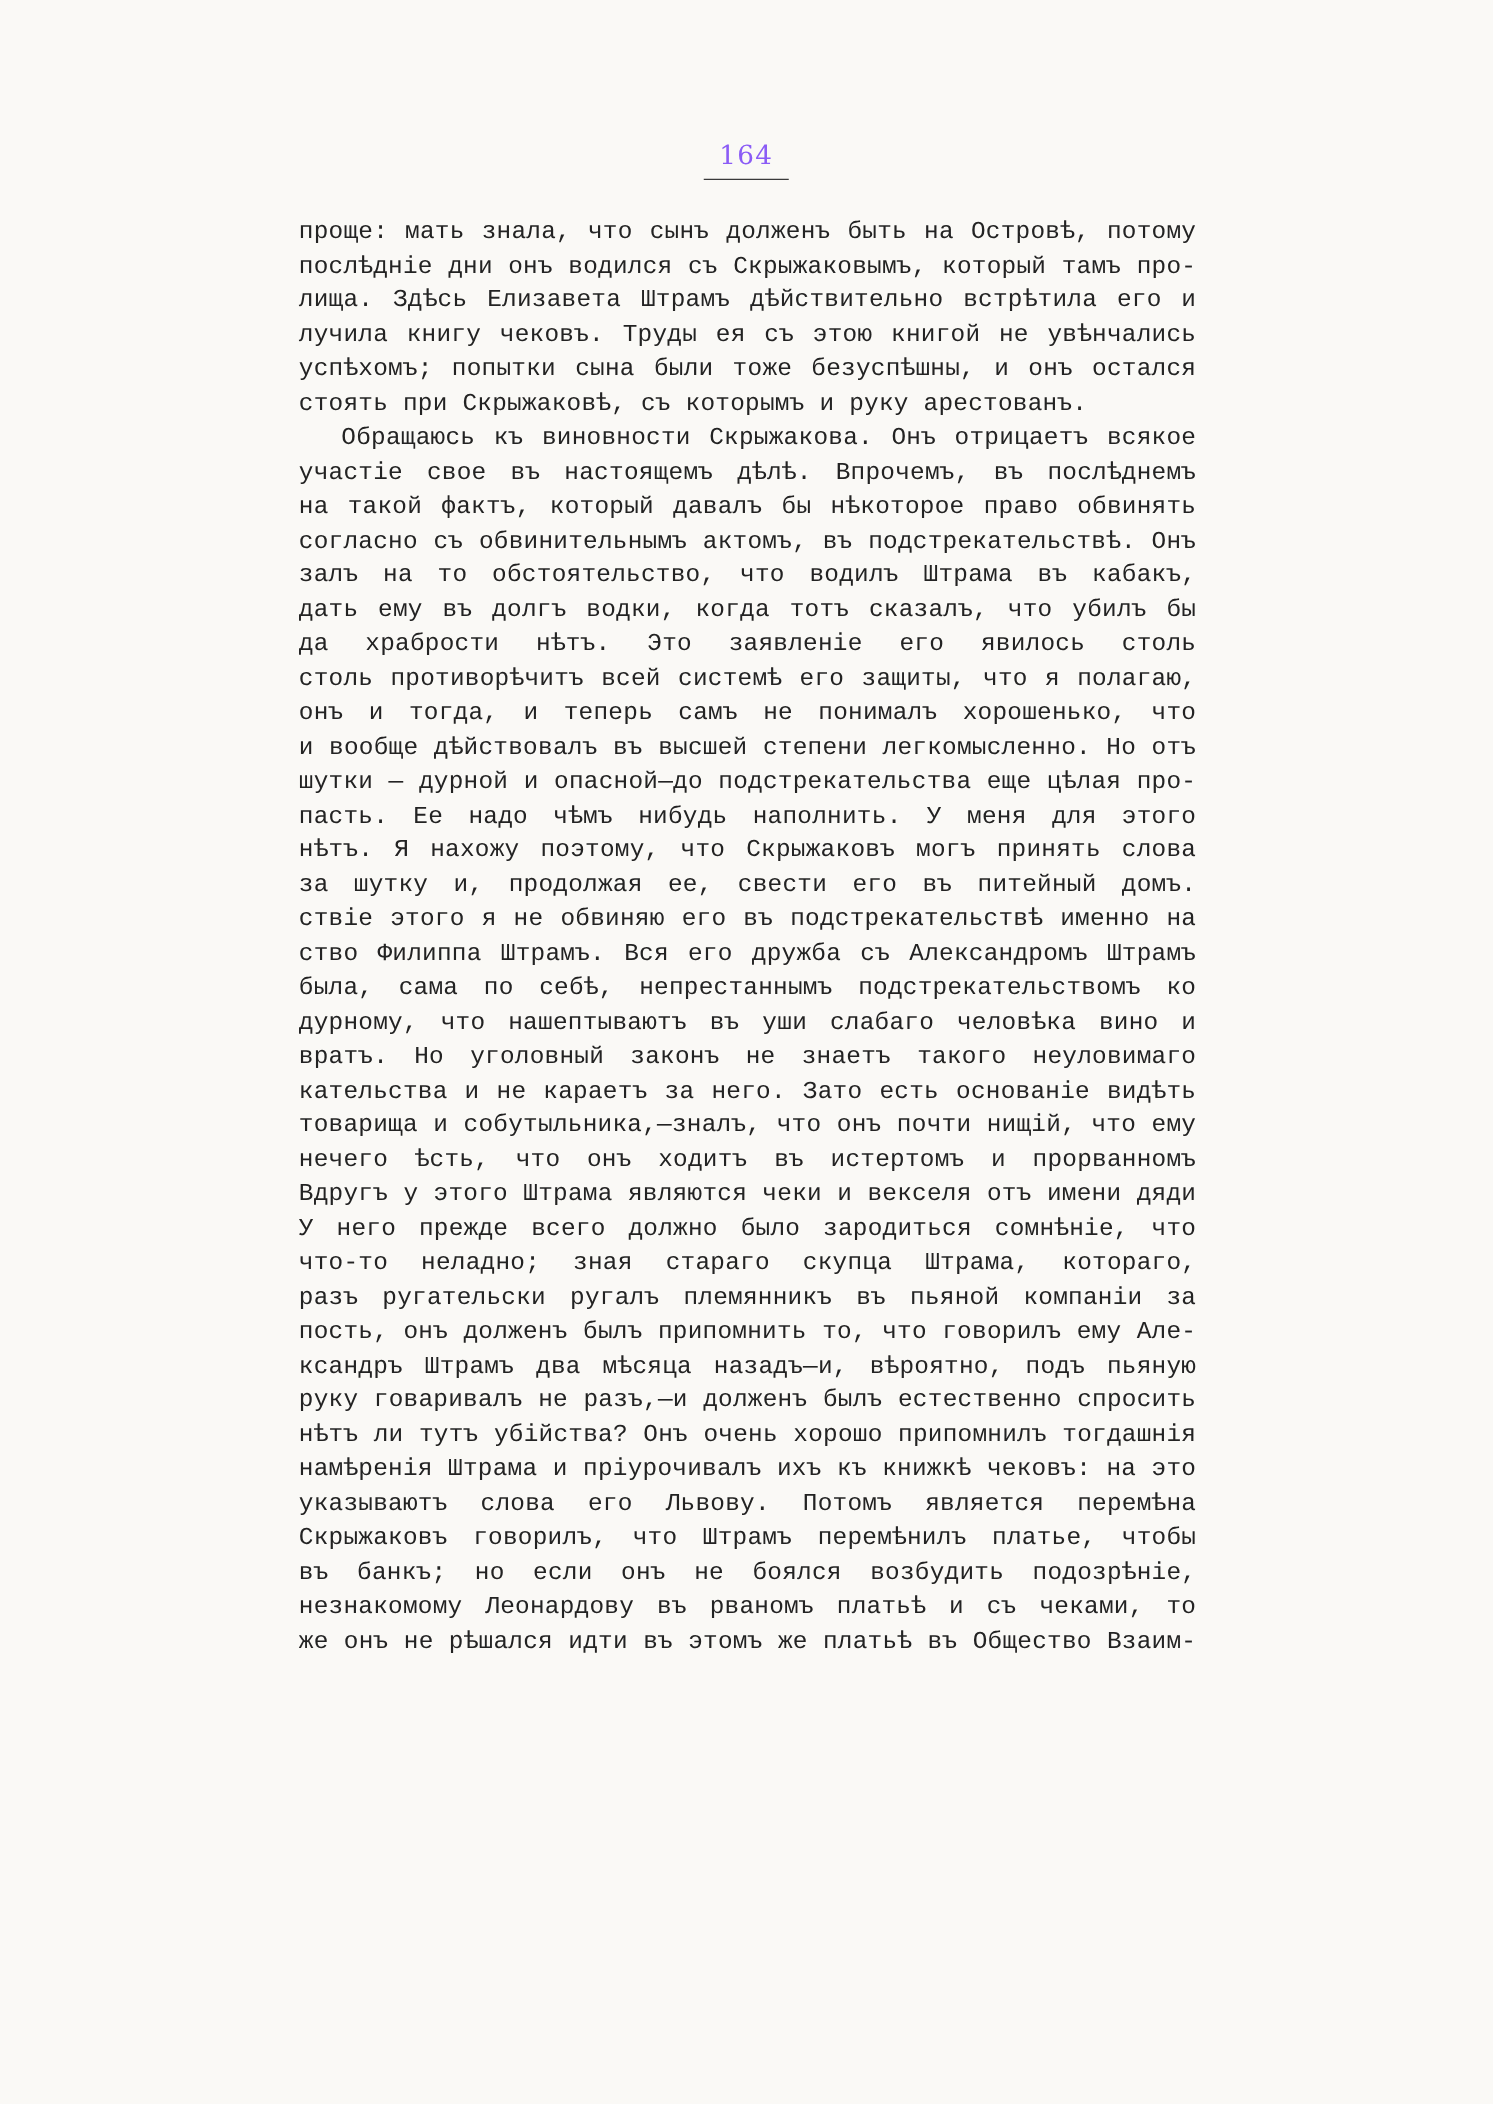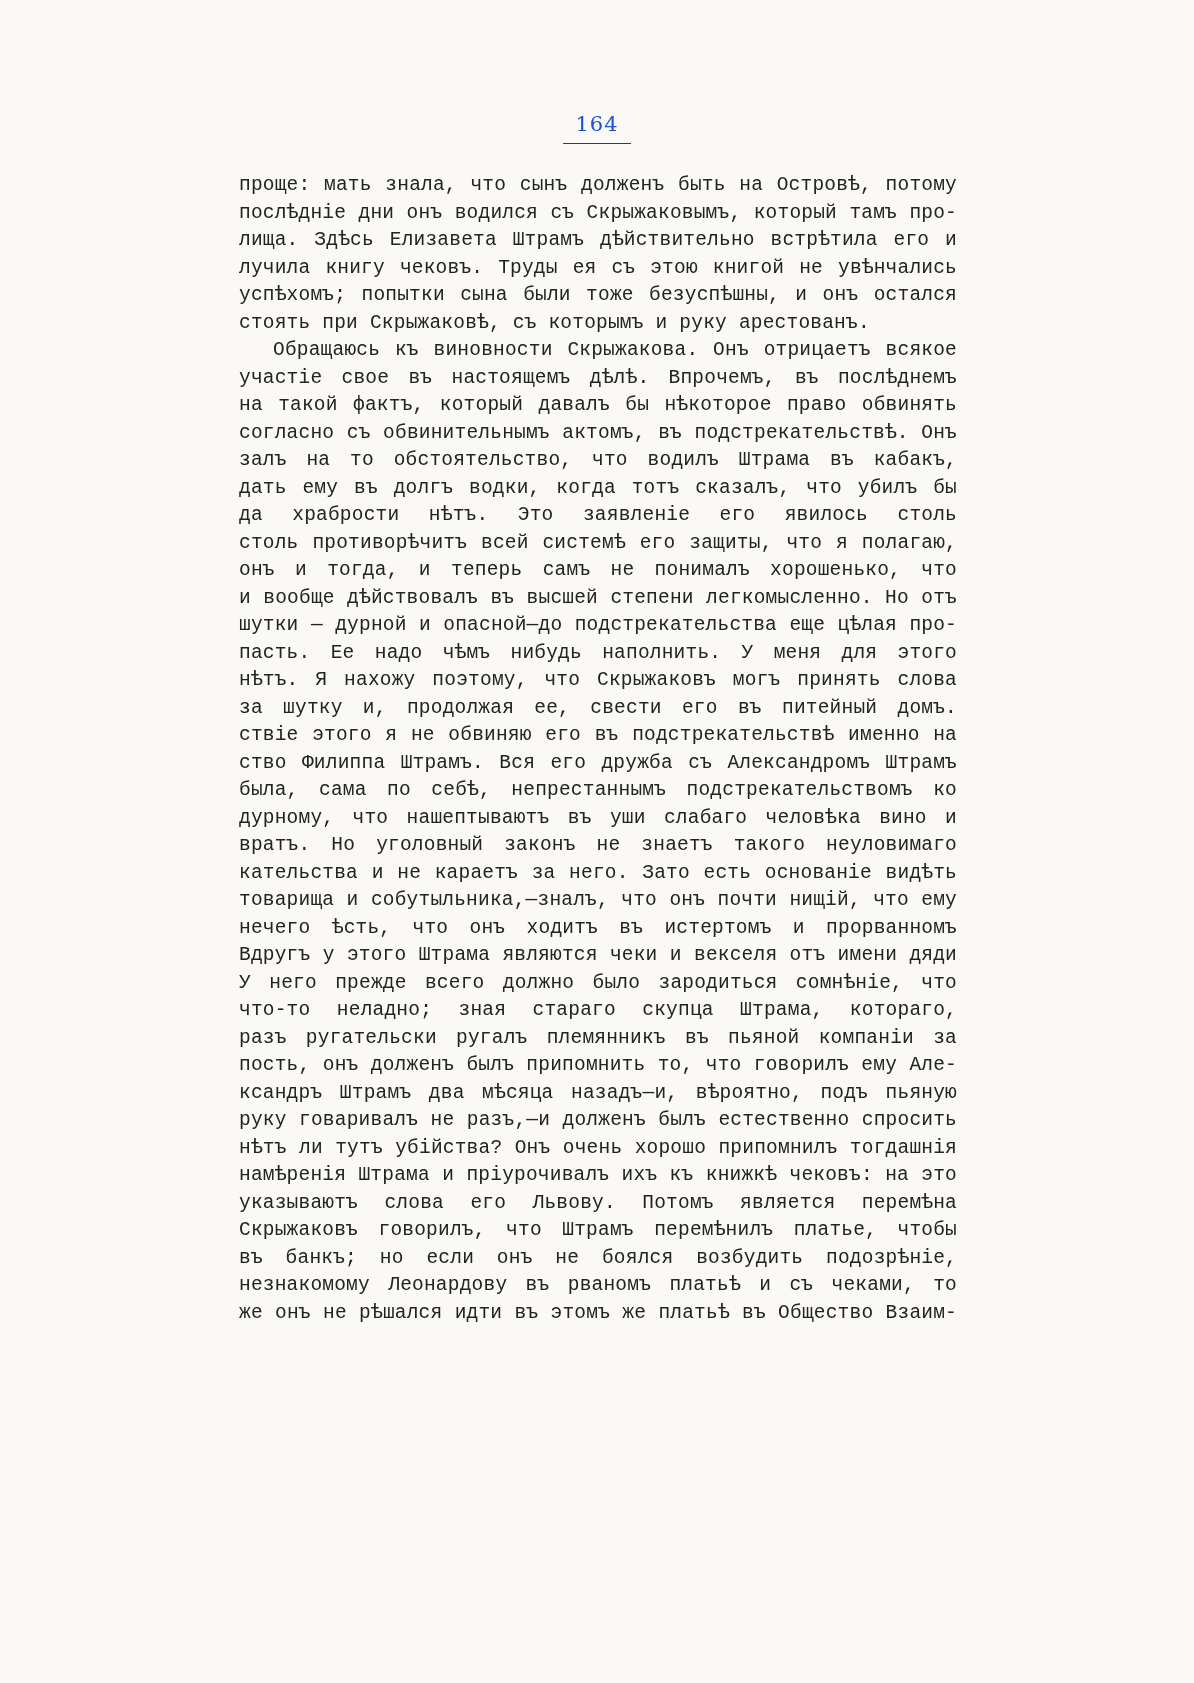--- a/index.html
+++ b/index.html
@@ -21,21 +21,21 @@
     position: absolute;
     top: 112px;
     left: 0;
     right: 0;
     text-align: center;
   }
   .page-number {
     display: inline-block;
     font-size: 21px;
     letter-spacing: 1px;
-    color: #1d4ed8;
+    color: #8b5cf6;
     padding: 0 12px 7px 12px;
     border-bottom: 1.5px solid #3a3a3a;
   }
   .text-block {
     position: absolute;
     top: 172px;
     left: 239px;
     width: 718px;
     font-size: 19.5px;
     line-height: 27.5px;

